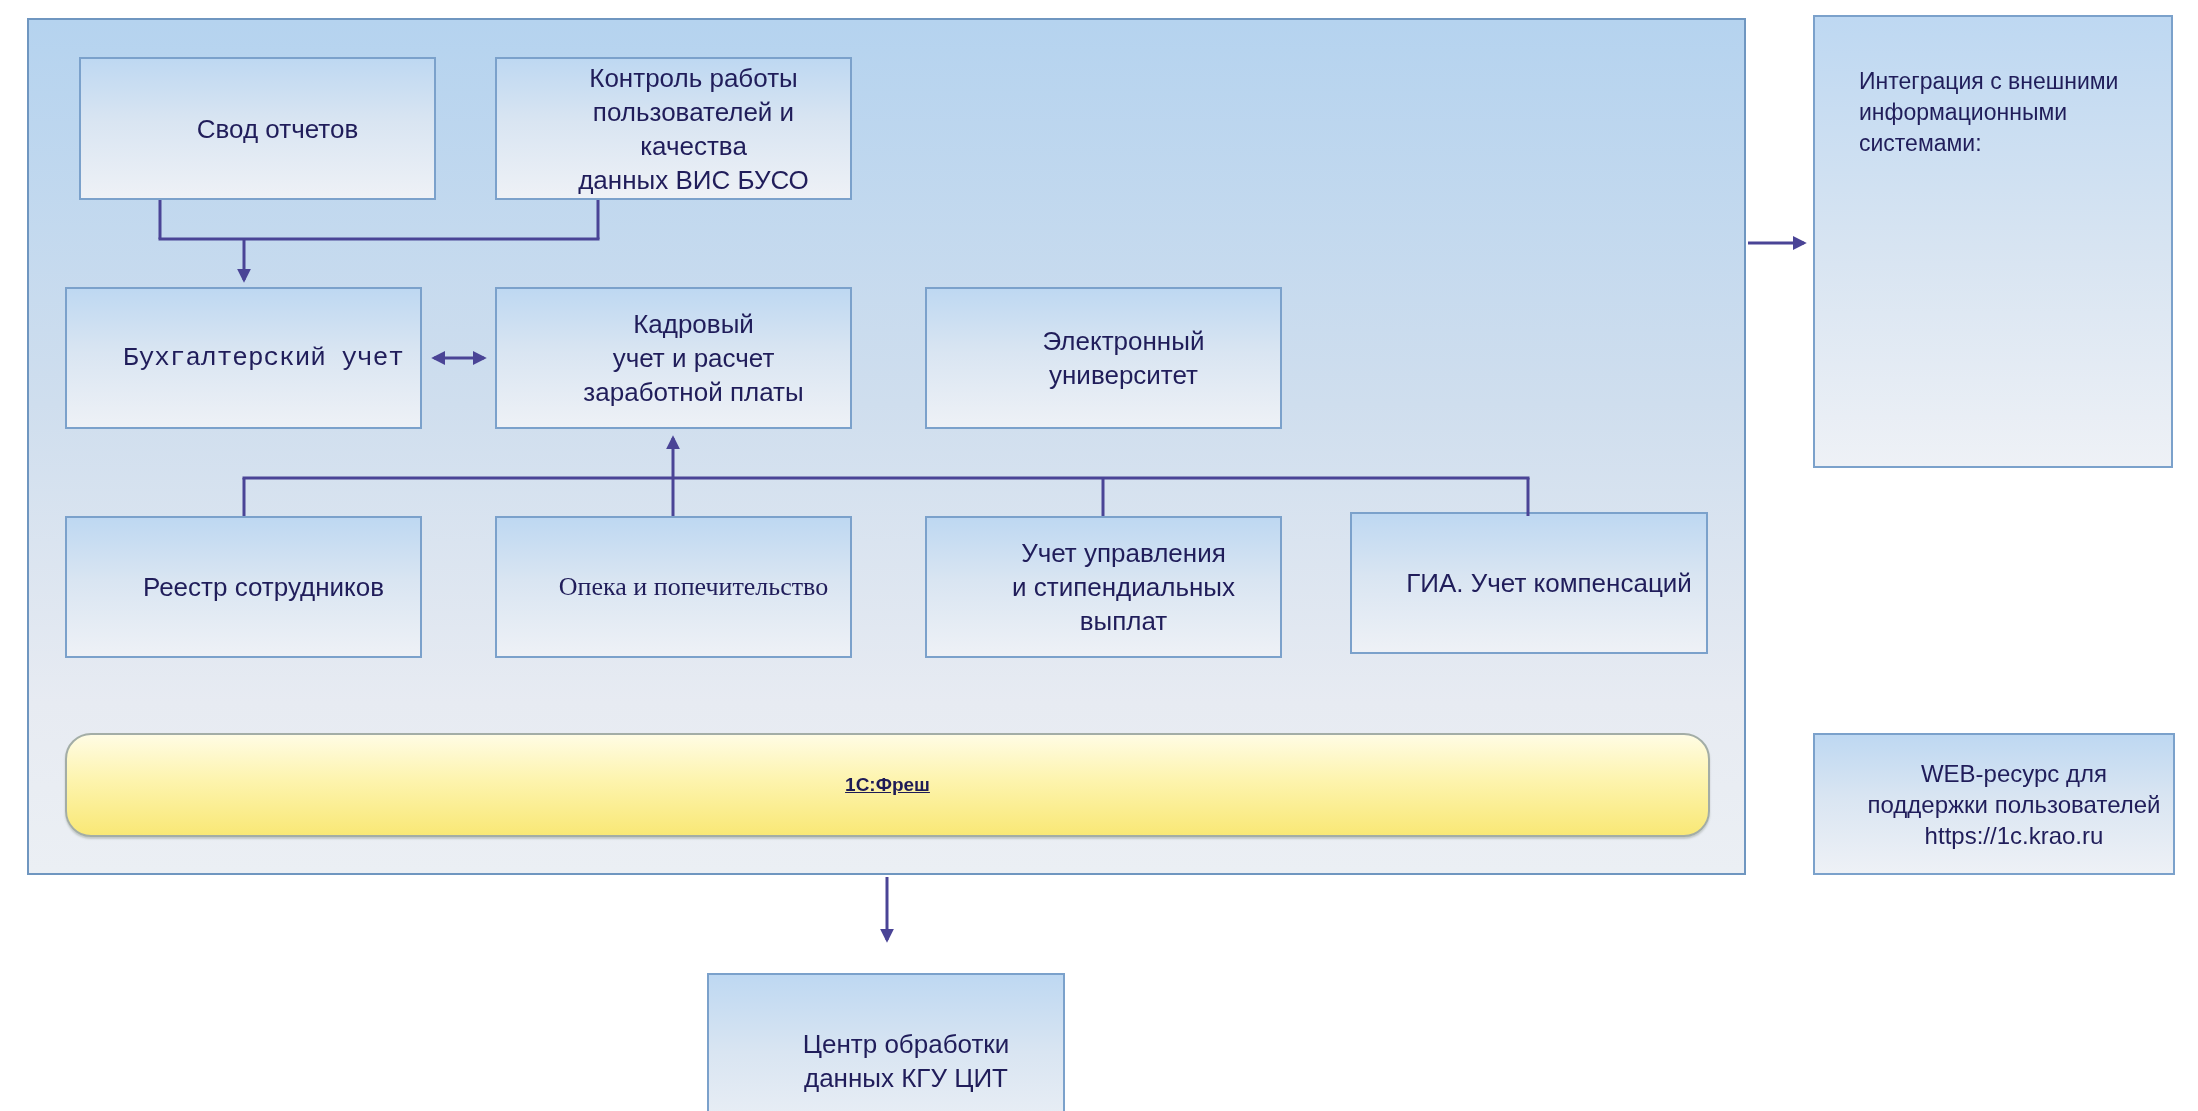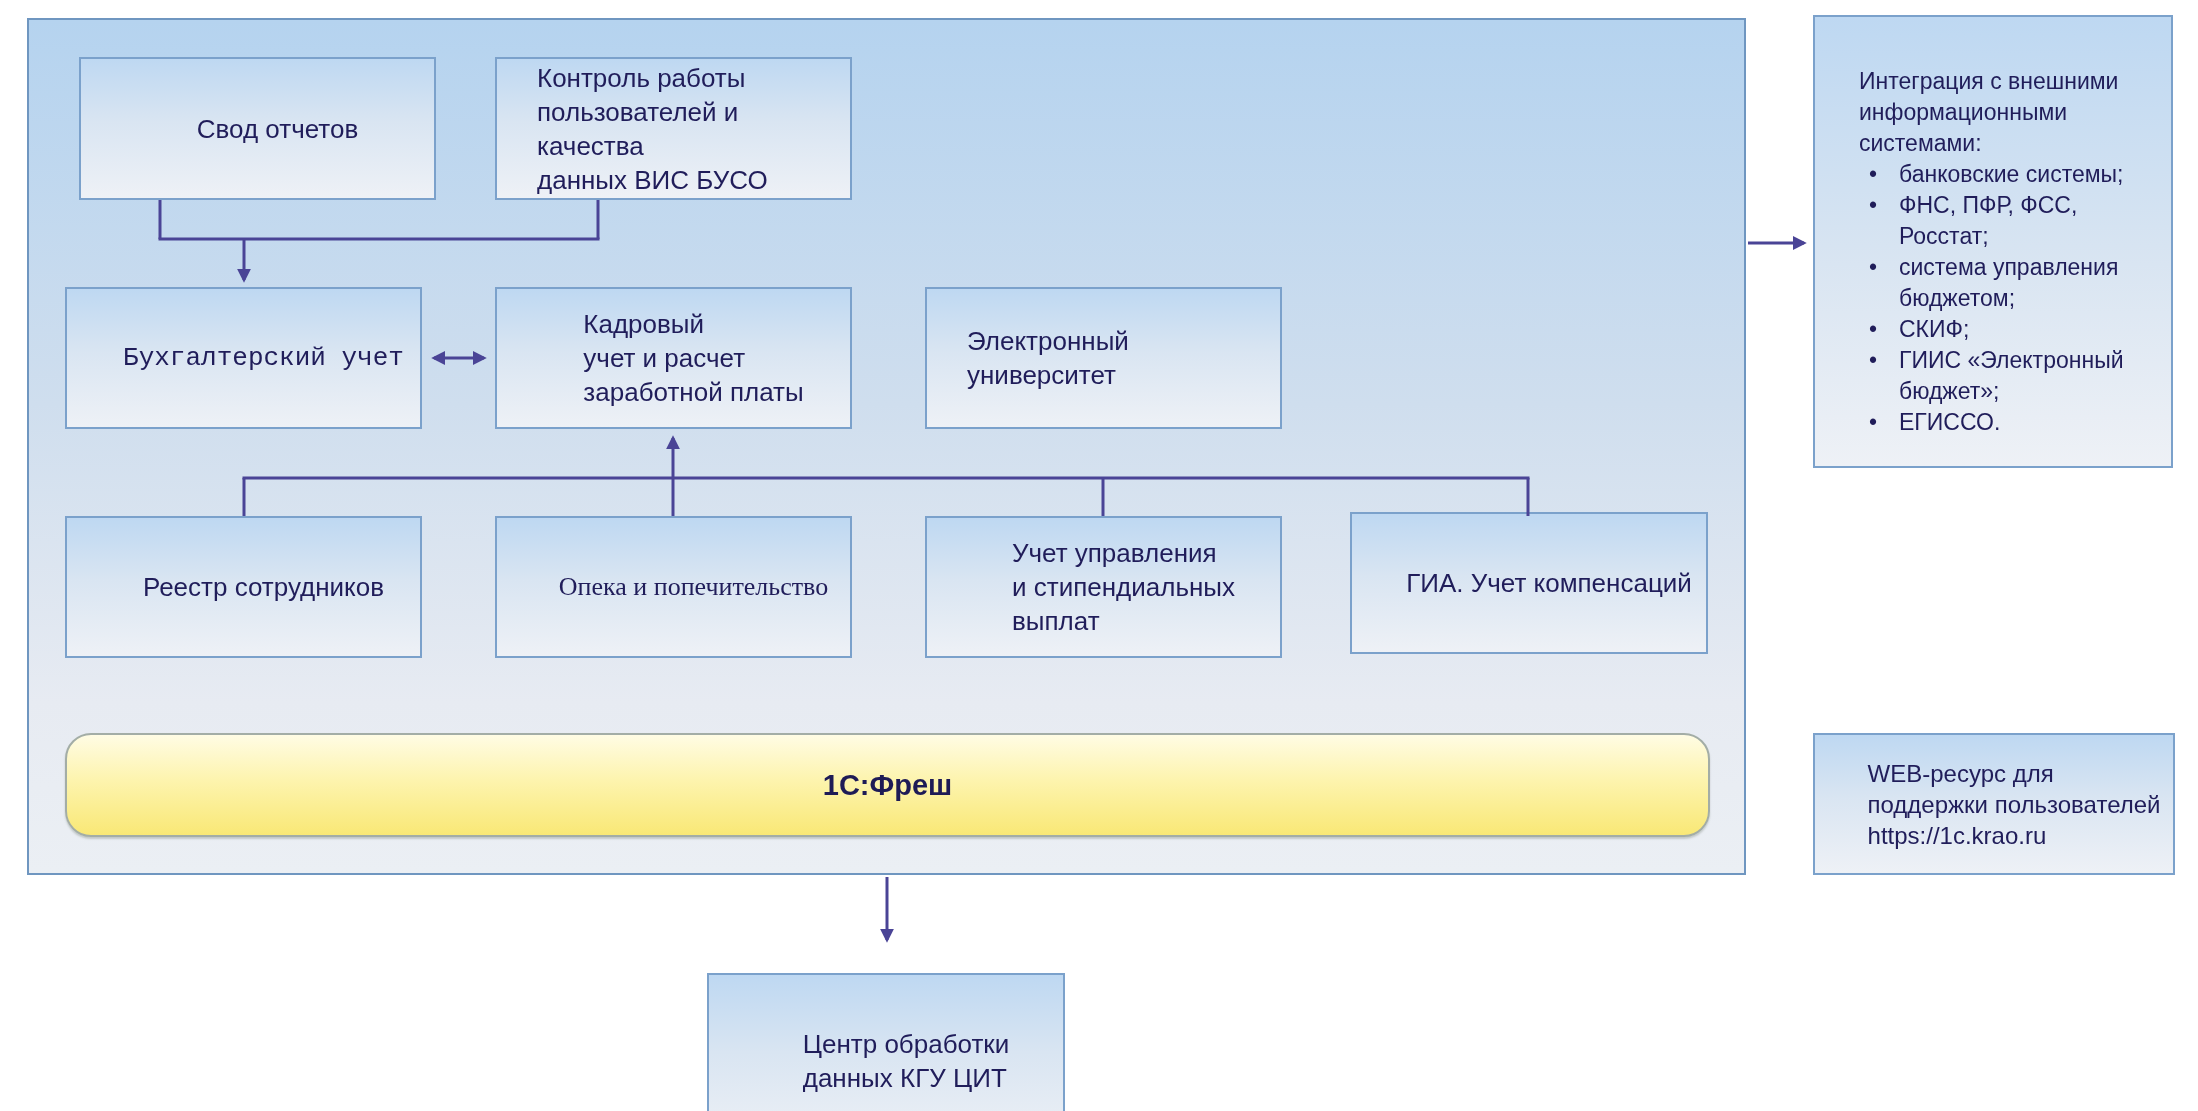--- a/index.html
+++ b/index.html
@@ -10,30 +10,31 @@
   .container{
     position:absolute;left:27px;top:18px;width:1719px;height:857px;
     background:linear-gradient(180deg,#b5d3ef 0%,#cfdeee 45%,#e7ebf2 80%,#ebeff4 100%);
     border:2px solid #6f96c0;box-sizing:border-box;
   }
   .node{
     position:absolute;box-sizing:border-box;
     border:2px solid #7ba1cb;
     background:linear-gradient(180deg,#bed8f2 0%,#d9e5f2 45%,#eef1f6 100%);
     display:flex;align-items:center;justify-content:center;
-    text-align:left;font-size:26px;line-height:34px;
+    text-align:center;font-size:26px;line-height:34px;
     white-space:pre-line;color:#201d5a;padding-left:40px;
   }
   .yellow-bar{
     position:absolute;left:65px;top:733px;width:1645px;height:104px;
     box-sizing:border-box;border:2px solid #a3ada6;border-radius:26px;
     background:linear-gradient(180deg,#fffce4 0%,#fdf4ae 45%,#f9e876 100%);
     display:flex;align-items:center;justify-content:center;
-    font-size:29px;font-weight:bold;color:#1e1b56;
+    font-size:19px;font-weight:bold;color:#1e1b56;
     box-shadow:0 2px 2px rgba(120,130,120,.35);
+    text-decoration:underline;
   }
   .side-panel{
     position:absolute;left:1813px;top:15px;width:360px;height:453px;
     box-sizing:border-box;border:2px solid #7ba1cb;
     background:linear-gradient(180deg,#bed8f2 0%,#d9e5f2 55%,#eef1f6 100%);
     padding:49px 26px 0 44px;font-size:23px;line-height:31px;
   }
   .side-panel .heading{margin:0 0 0 0;}
   .side-panel ul{list-style:none;margin:0;padding:0;}
   .side-panel li{position:relative;padding-left:40px;}
@@ -71,28 +72,20 @@
 выплат</div>
 <div class="node" style="left:1350px;top:512px;width:358px;height:142px;">ГИА. Учет компенсаций</div>
 
 <div class="yellow-bar">1С:Фреш</div>
 
 <div class="node dc-box">Центр обработки
 данных КГУ ЦИТ</div>
 
 <div class="side-panel">
   <p class="heading">Интеграция с внешними информационными системами:</p>
-  <ul>
-    <li>банковские системы;</li>
-    <li>ФНС, ПФР, ФСС, Росстат;</li>
-    <li>система управления бюджетом;</li>
-    <li>СКИФ;</li>
-    <li>ГИИС «Электронный бюджет»;</li>
-    <li>ЕГИССО.</li>
-  </ul>
 </div>
 
 <div class="node web-box">WEB-ресурс для
 поддержки пользователей
 https://1c.krao.ru</div>
 
 <svg class="wires" width="2198" height="1111" viewBox="0 0 2198 1111">
   <defs>
     <marker id="ah" viewBox="0 0 10 10" refX="8" refY="5" markerWidth="4.6" markerHeight="4.6" orient="auto-start-reverse">
       <path d="M0,0 L10,5 L0,10 z" fill="#4a4496"></path>

